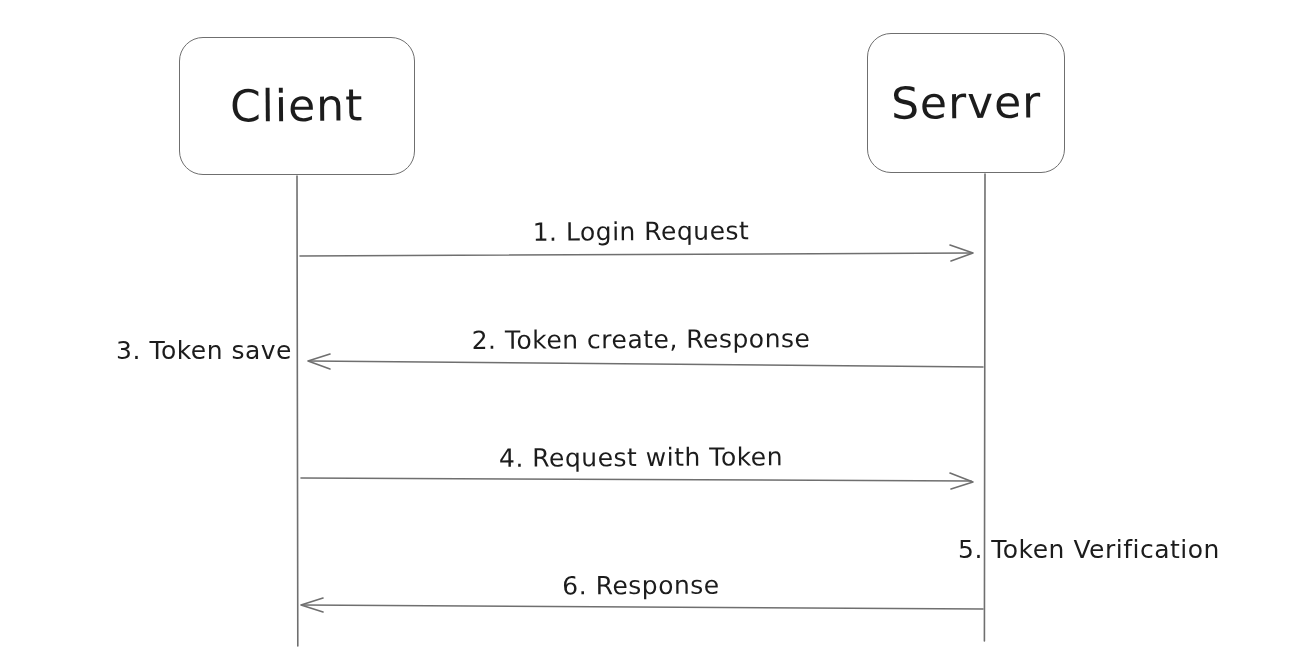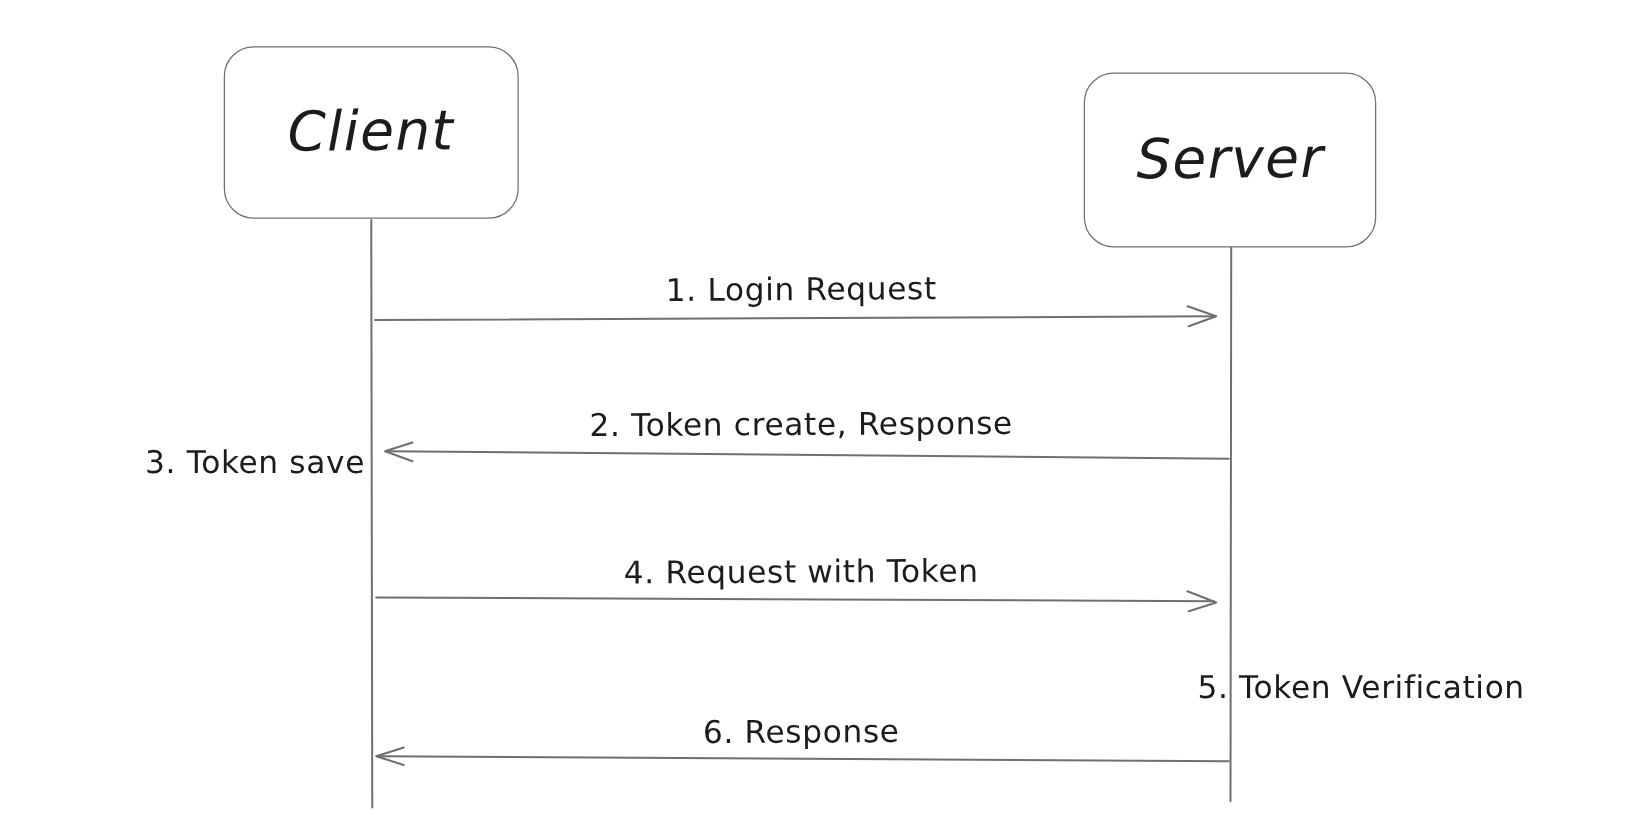--- a/index.html
+++ b/index.html
@@ -25,34 +25,32 @@
   }
   .actor-box {
     position: absolute;
     box-sizing: border-box;
     background: #ffffff;
     border: 1.6px solid #6f6f6f;
     border-radius: 24px;
     display: flex;
     align-items: center;
     justify-content: center;
-    font-style: italic;
   }
   .actor-box.client {
     left: 179px;
     top: 37px;
     width: 236px;
     height: 138px;
   }
   .actor-box.server {
     left: 867px;
     top: 33px;
-    width: 234px;
+    width: 198px;
     height: 140px;
-    margin-top: 25px;
   }
   .actor-title {
     font-size: 44px;
     line-height: 1;
     letter-spacing: 1px;
     color: #1c1c1c;
     transform: rotate(-0.5deg);
     white-space: nowrap;
   }
   .msg-label {
@@ -66,21 +64,21 @@
   .msg-label.centered {
     left: 297px;
     width: 688px;
     text-align: center;
   }
   .msg-1 { top: 217px; transform: rotate(-0.4deg); }
   .msg-2 { top: 325px; transform: rotate(-0.3deg); }
   .msg-3 {
     left: 40px;
     width: 252px;
-    top: 355px;
+    top: 336px;
     text-align: right;
   }
   .msg-4 { top: 443px; transform: rotate(-0.3deg); }
   .msg-5 {
     left: 958px;
     width: 300px;
     top: 535px;
     text-align: left;
   }
   .msg-6 { top: 571px; transform: rotate(-0.3deg); }

